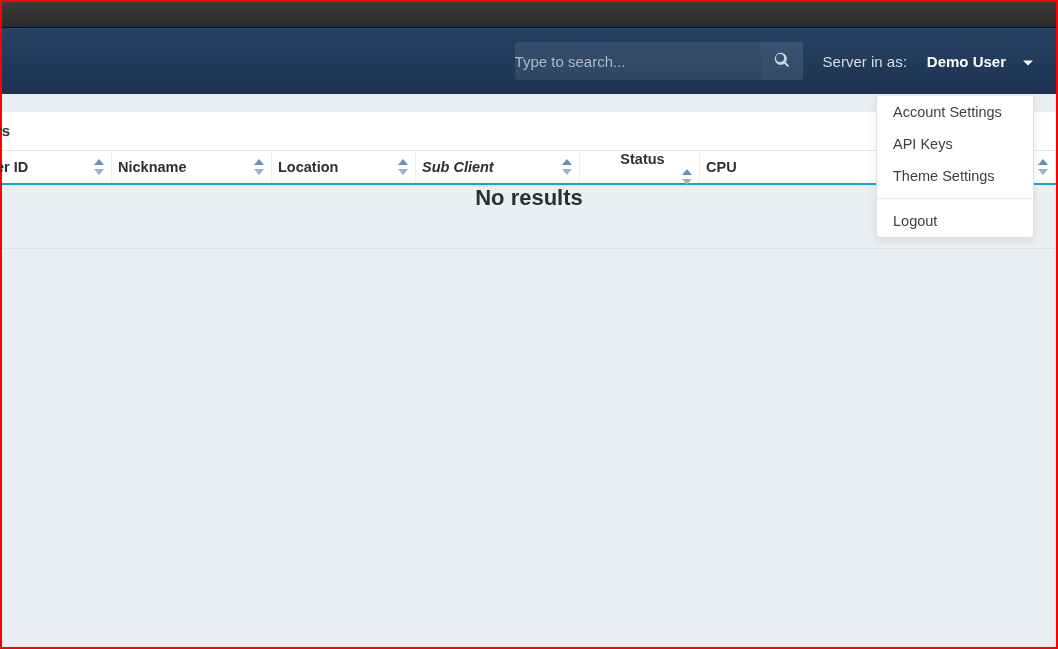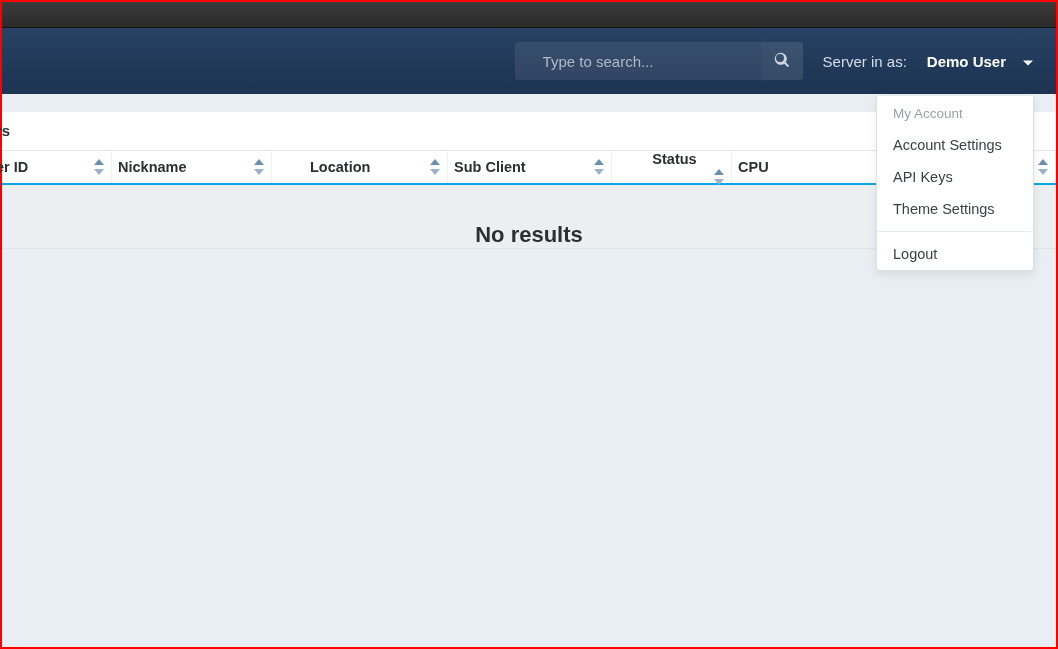--- a/index.html
+++ b/index.html
@@ -1,54 +1,54 @@
 <!DOCTYPE html>
 <html><head>
 <meta charset="utf-8">
 <style>
   * { box-sizing: border-box; margin: 0; padding: 0; }
   html, body { width: 1058px; height: 649px; overflow: hidden; font-family: -apple-system, "Segoe UI", Helvetica, Arial, sans-serif; }
   .frame { width: 1058px; height: 649px; border: 2px solid #ff0000; background: #e9eef3; position: relative; }
   .topbar { height: 26px; background: linear-gradient(#3b3b3b, #2b2b2b); border-bottom: 1px solid #111; }
   .navbar { height: 66px; background: linear-gradient(#274264, #1d3352); display: flex; align-items: center; justify-content: flex-end; padding: 0 22px; gap: 20px; position: relative; }
   .search-wrap { display: flex; align-items: center; }
-  .search-input { width: 246px; height: 38px; background: rgba(255,255,255,0.08); border: none; color: #cfd8e3; font-size: 15px; padding: 0 28px; border-radius: 3px 0 0 3px; outline: none; }
+  .search-input { width: 246px; height: 38px; background: rgba(255,255,255,0.08); border: none; color: #cfd8e3; font-size: 15px; padding: 0 0; border-radius: 3px 0 0 3px; outline: none; }
   .search-input::placeholder { color: #aeb9c7; }
   .search-btn { width: 42px; height: 38px; background: rgba(255,255,255,0.10); border: none; border-radius: 0 3px 3px 0; display: flex; align-items: center; justify-content: center; cursor: pointer; }
   .search-btn svg { width: 16px; height: 16px; fill: #cbd4df; }
   .logged-label { color: #d5dde7; font-size: 15px; }
   .user-menu-trigger { color: #ffffff; font-size: 15px; font-weight: 600; display: flex; align-items: center; gap: 16px; cursor: pointer; }
   .chevron-down { width: 12px; height: 12px; }
   .chevron-down svg { width: 12px; height: 12px; fill: #ffffff; }
 
   .content { position: relative; padding-top: 18px; }
   .panel-title { background: #ffffff; padding: 10px 0 10px 0; border-bottom: 1px solid #e3e7eb; }
   .panel-title-text { font-weight: 700; font-size: 15px; color: #2c2f33; margin-left: -6px; }
   .table-head { display: flex; background: #ffffff; border-bottom: 2px solid #0ea5e9; height: 34px; align-items: center; }
   .col { display: flex; align-items: center; gap: 2px; padding-left: 6px; font-weight: 700; font-size: 14.5px; color: #2c2f33; border-right: 1px solid #eef1f4; height: 100%; }
   .col.first { padding-left: 0; margin-left: -6px; }
   .sort-icon { display: inline-flex; flex-direction: column; line-height: 0; margin-left: auto; margin-right: 6px; }
   .sort-icon svg { width: 12px; height: 8px; }
   .sort-icon .up { fill: #6b8fae; }
   .sort-icon .down { fill: #9cb4c9; }
 
-  .no-results-row { background: #eceff2; height: 64px; display: flex; align-items: flex-end; justify-content: center; border-bottom: 1px solid #dfe3e8; }
+  .no-results-row { background: #eceff2; height: 64px; display: flex; align-items: flex-start; justify-content: center; border-bottom: 1px solid #dfe3e8; }
   .no-results-text { font-size: 22px; font-weight: 700; color: #2c2f33; }
 
   .dropdown { position: absolute; top: 94px; right: 22px; width: 158px; background: #ffffff; border: 1px solid #dcdfe3; border-top: none; box-shadow: 0 4px 10px rgba(0,0,0,0.08); border-radius: 0 0 4px 4px; z-index: 50; }
   .dd-header { padding: 10px 16px 8px 16px; color: #9aa1a9; font-size: 13.5px; }
   .dd-item { padding: 8px 16px; color: #3c4148; font-size: 14.5px; cursor: pointer; }
   .dd-div { height: 1px; background: #e7eaee; margin: 6px 0; }
 
   
   .w1 { width: 116px; }
   .w2 { width: 160px; }
   .w3 { width: 150px; }
-  .w4 { width: 144px; margin-left: 32px; }
-  .w5 { width: 164px; }
+  .w4 { width: 144px; }
+  .w5 { width: 164px; font-style: italic; }
   .w6 { width: 120px; flex-direction: column; }
   .w7 { flex: 1; }
 </style>
 </head>
 <body>
 
 <div class="frame">
   <div class="topbar"></div>
 
   <div class="navbar">
@@ -146,20 +146,19 @@
         </span>
       </div>
     </div>
 
     <div class="no-results-row">
       <span class="no-results-text">No results</span>
     </div>
   </div>
 
   <div class="dropdown">
-    <div class="dd-header">My Account</div>
     <div class="dd-item">Account Settings</div>
     <div class="dd-item">API Keys</div>
     <div class="dd-item">Theme Settings</div>
     <div class="dd-div"></div>
     <div class="dd-item">Logout</div>
   </div>
 </div>
 
 </body></html>

